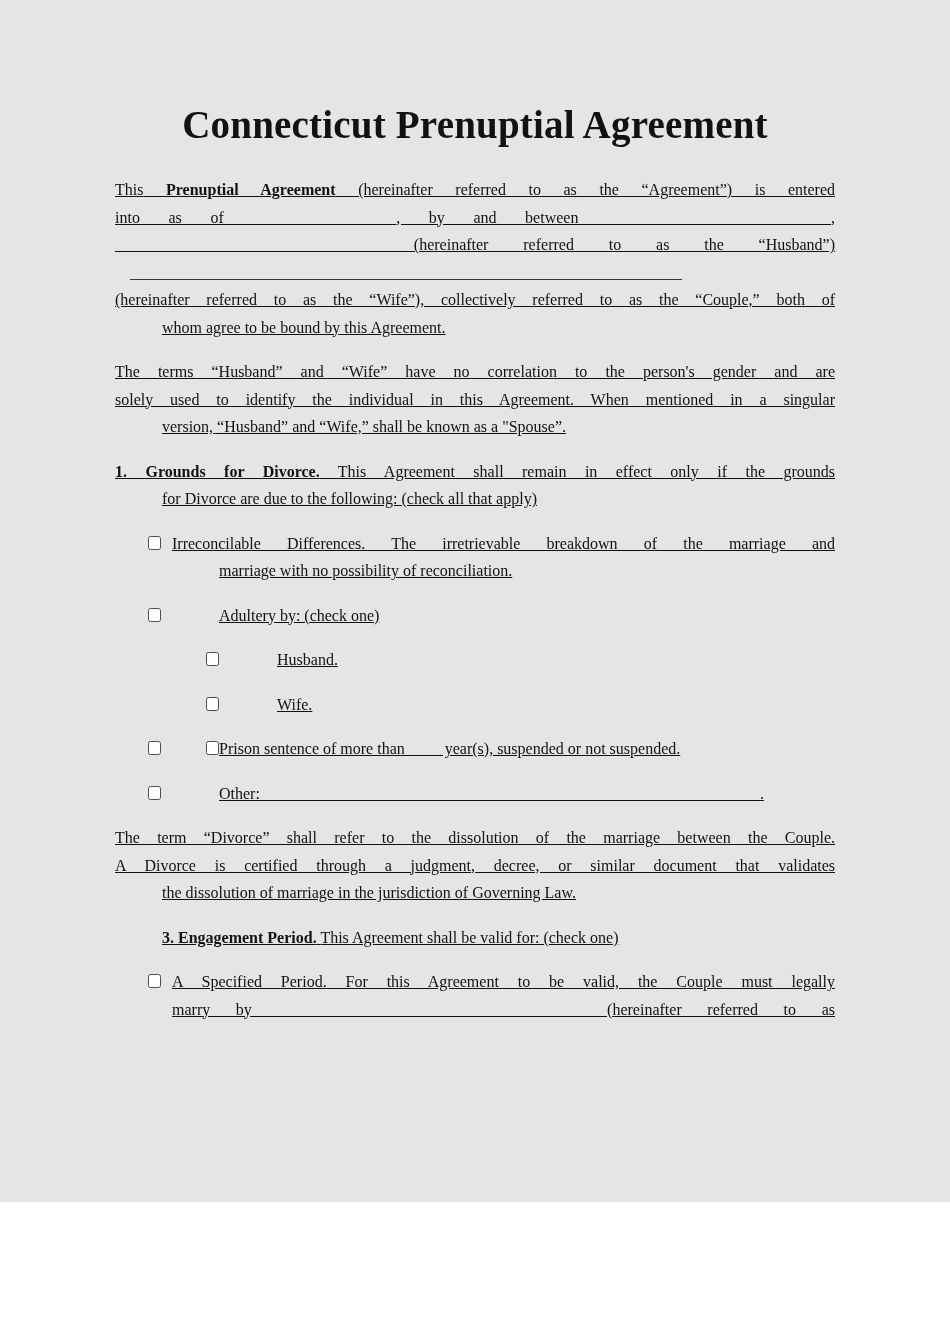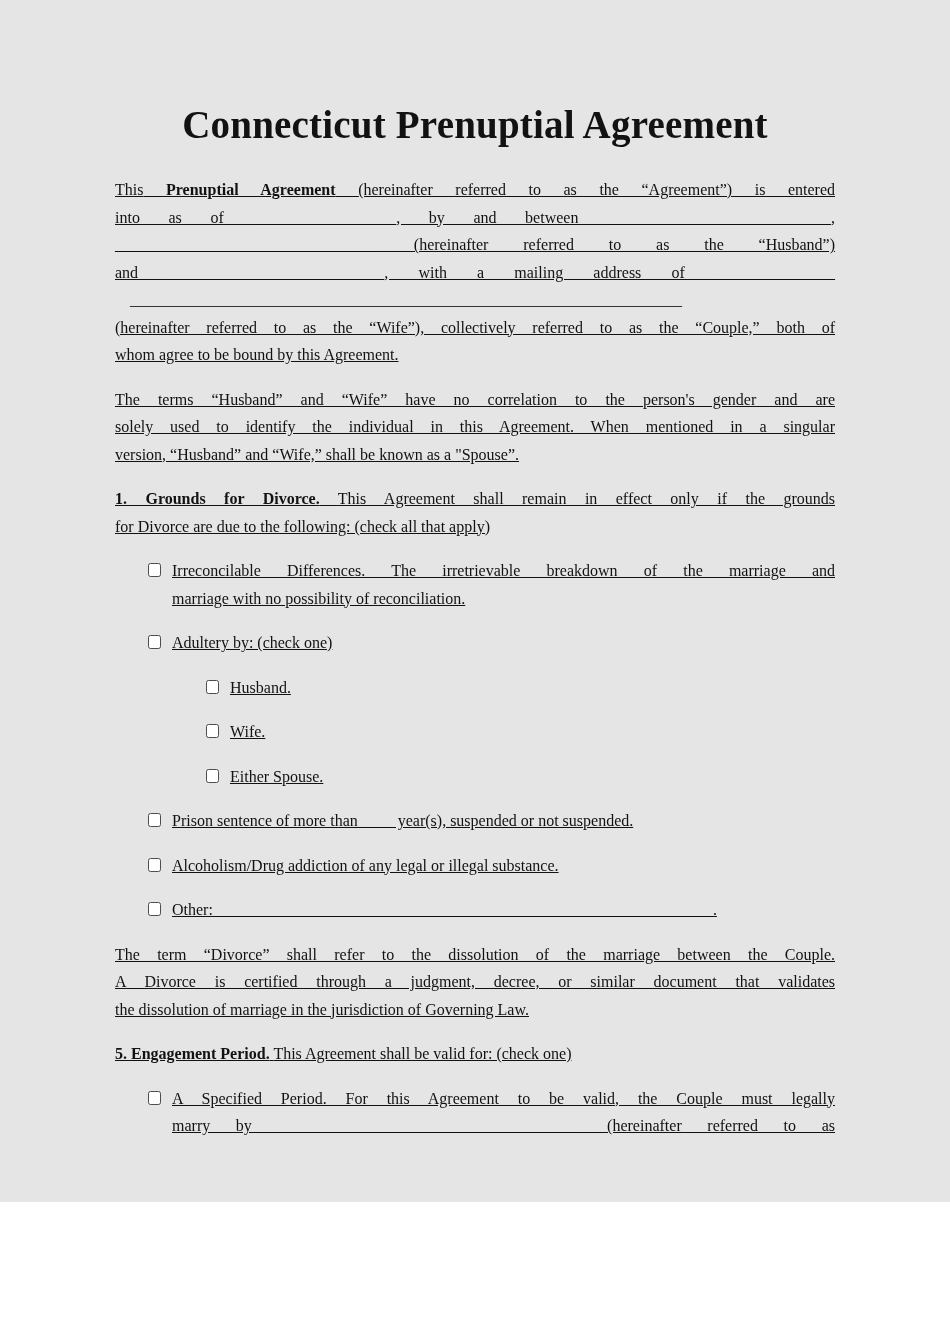--- a/index.html
+++ b/index.html
@@ -23,21 +23,21 @@
     letter-spacing: 0.2px;
   }
   .para, .heading, .check-item {
     font-size: 16px;
     line-height: 27.5px;
     margin: 0 0 17px 0;
     text-decoration: underline;
   }
   .line { text-align: justify; }
   .line.j { text-align-last: justify; -moz-text-align-last: justify; }
-  .line.last { text-align: left; text-align-last: left; }
+  .line.last { text-align: left; text-align-last: left; margin-left: 47px; }
   b { font-weight: bold; }
   .check-item { position: relative; padding-left: 57px; }
   .check-item .box {
     position: absolute;
     left: 33px;
     top: 6px;
     width: 13px;
     height: 14px;
     border: 1.6px solid #4d4d4d;
     border-radius: 2.5px;
@@ -65,21 +65,20 @@
 
 <div class="page">
   <div class="content">
 
     <h1 class="doc-title">Connecticut Prenuptial Agreement</h1>
 
     <div class="para">
       <div class="line j"><span>This</span> <b>Prenuptial Agreement</b> <span>(hereinafter referred to as the “Agreement”) is entered</span></div>
       <div class="line j">into as of __________________, by and between ____________________________,</div>
       <div class="line j">_________________________________ (hereinafter referred to as the “Husband”)</div>
-      <div class="line j">and ___________________________, with a mailing address of _______________</div>
       <div class="line j blankline">_____________________________________________________________________</div>
       <div class="line j">(hereinafter referred to as the “Wife”), collectively referred to as the “Couple,” both of</div>
       <div class="line last">whom agree to be bound by this Agreement.</div>
     </div>
 
     <div class="para">
       <div class="line j">The terms “Husband” and “Wife” have no correlation to the person's gender and are</div>
       <div class="line j">solely used to identify the individual in this Agreement. When mentioned in a singular</div>
       <div class="line last">version, “Husband” and “Wife,” shall be known as a "Spouse”.</div>
     </div>
@@ -105,46 +104,41 @@
       <div class="line last">Husband.</div>
     </div>
 
     <div class="check-item sub">
       <span class="box"></span>
       <div class="line last">Wife.</div>
     </div>
 
     <div class="check-item sub">
       <span class="box"></span>
-      <div class="line last">Either Spouse.</div>
     </div>
 
     <div class="check-item">
       <span class="box"></span>
       <div class="line last">Prison sentence of more than ____ year(s), suspended or not suspended.</div>
     </div>
 
-    <div class="check-item">
-      <span class="box"></span>
-      <div class="line last">Alcoholism/Drug addiction of any legal or illegal substance.</div>
-    </div>
 
     <div class="check-item">
       <span class="box"></span>
       <div class="line last">Other: ______________________________________________________________.</div>
     </div>
 
     <div class="para">
       <div class="line j">The term “Divorce” shall refer to the dissolution of the marriage between the Couple.</div>
       <div class="line j">A Divorce is certified through a judgment, decree, or similar document that validates</div>
       <div class="line last">the dissolution of marriage in the jurisdiction of Governing Law.</div>
     </div>
 
     <div class="heading">
-      <div class="line last"><b>5. Engagement Period.</b> <span>This Agreement shall be valid for: (check one)</span></div>
+      <div class="line last"><b>3. Engagement Period.</b> <span>This Agreement shall be valid for: (check one)</span></div>
     </div>
 
     <div class="check-item">
       <span class="box"></span>
       <div class="line j">A Specified Period. For this Agreement to be valid, the Couple must legally</div>
       <div class="line j">marry by ______________________________________ (hereinafter referred to as</div>
     </div>
 
   </div>
 

